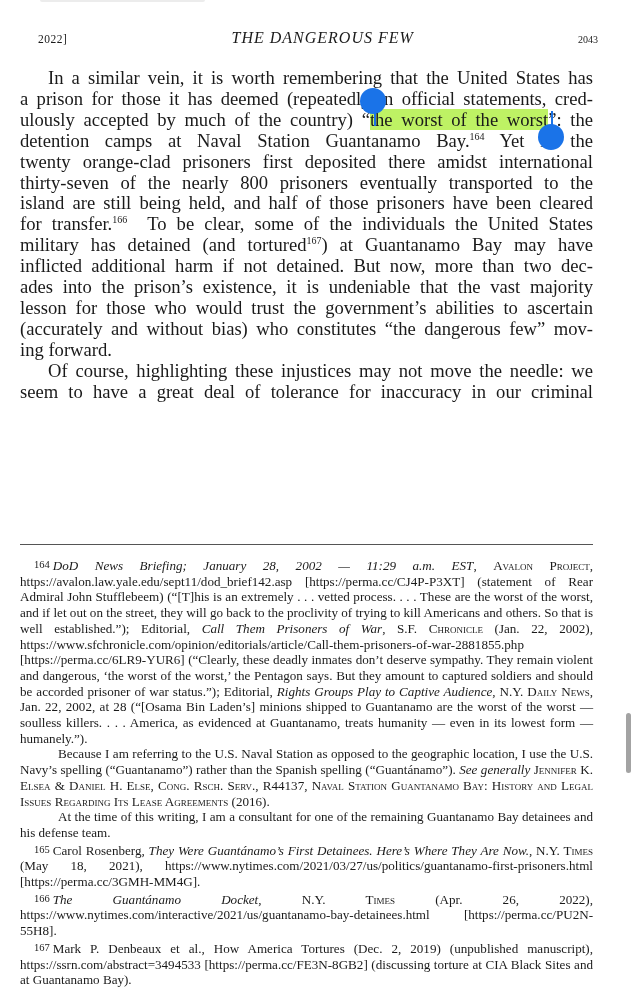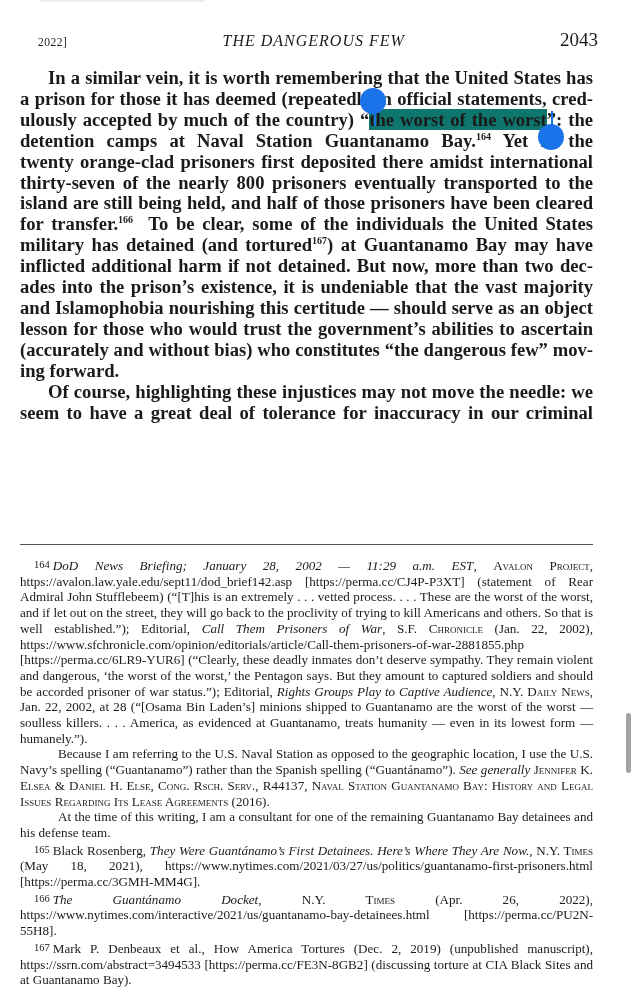--- a/index.html
+++ b/index.html
@@ -12,34 +12,33 @@
       position:absolute; left:40px; top:0; width:165px; height:2px;
       background:#ececec; border-radius:0 0 3px 3px;
     }
     .running-head {
       position:absolute; left:38px; right:38px; top:29px; height:20px;
       display:flex; justify-content:space-between; align-items:baseline;
       font-size:14px;
     }
     .running-head .left { font-size:11.5px; letter-spacing:0.5px; }
     .running-head .center { font-style:italic; letter-spacing:1px; font-size:16px; }
-    .running-head .right { font-size:19px; }
+    .running-head .right { font-size:10px; }
 
     .body-text {
       position:absolute; left:20px; top:68px; width:573px;
       font-size:18.6px; line-height:20.9px; text-align:justify;
       color:#1a1a1a;
-      font-weight:bold;
     }
     .body-text p { margin:0; text-indent:28px; }
     .body-text .line { display:block; text-align:justify; text-align-last:justify; white-space:nowrap; }
     .body-text .line.last { text-align-last:left; }
     sup { font-size:10px; line-height:0; vertical-align:super; }
 
-    .sel { background:#0f766e; position:relative; }
+    .sel { background:#bef264; position:relative; }
     .handle-bar {
       position:absolute; width:2px; background:#1a73e8;
     }
     .handle-dot {
       position:absolute; width:26px; height:26px; border-radius:50%;
       background:#1a73e8;
     }
 
     .rule {
       position:absolute; left:20px; width:573px; top:544px; height:1px; background:#555;
@@ -78,21 +77,20 @@
     <span class="line" style="text-indent:0">a prison for those it has deemed (repeatedly in official statements, cred-</span>
     <span class="line" style="text-indent:0"><span>ulously accepted by much of the country) “</span><span class="sel">the worst of the worst</span><span>”: the</span></span>
     <span class="line" style="text-indent:0"><span>detention camps at Naval Station Guantanamo Bay.</span><sup>164</sup><span> Yet in the</span></span>
     <span class="line" style="text-indent:0">twenty orange-clad prisoners first deposited there amidst international</span>
     <span class="line" style="text-indent:0">thirty-seven of the nearly 800 prisoners eventually transported to the</span>
     <span class="line" style="text-indent:0">island are still being held, and half of those prisoners have been cleared</span>
     <span class="line" style="text-indent:0"><span>for transfer.</span><sup>166</sup><span style="white-space:pre">  To be clear, some of the individuals the United States</span></span>
     <span class="line" style="text-indent:0"><span>military has detained (and tortured</span><sup>167</sup><span>) at Guantanamo Bay may have</span></span>
     <span class="line" style="text-indent:0">inflicted additional harm if not detained.  But now, more than two dec-</span>
     <span class="line" style="text-indent:0">ades into the prison’s existence, it is undeniable that the vast majority</span>
-    <span class="line" style="text-indent:0">and Islamophobia nourishing this certitude — should serve as an object</span>
     <span class="line" style="text-indent:0">lesson for those who would trust the government’s abilities to ascertain</span>
     <span class="line" style="text-indent:0">(accurately and without bias) who constitutes “the dangerous few” mov-</span>
     <span class="line last" style="text-indent:0">ing forward.</span>
   </p>
   <p>
     <span class="line">Of course, highlighting these injustices may not move the needle: we</span>
     <span class="line" style="text-indent:0">seem to have a great deal of tolerance for inaccuracy in our criminal</span>
   </p>
 </div>
 
@@ -107,21 +105,21 @@
   <p class="fn fn-indent">
     <span class="fnnum">164</span><span class="it">DoD News Briefing; January 28, 2002 — 11:29 a.m. EST</span>, <span class="sc">Avalon Project</span><span>, https://avalon.law.yale.edu/sept11/dod_brief142.asp [https://perma.cc/CJ4P-P3XT] (statement of Rear Admiral John Stufflebeem) (“[T]his is an extremely . . . vetted process. . . . These are the worst of the worst, and if let out on the street, they will go back to the proclivity of trying to kill Americans and others.  So that is well established.”); Editorial, </span><span class="it">Call Them Prisoners of War</span>, <span class="sc">S.F. Chronicle</span><span> (Jan. 22, 2002), https://www.sfchronicle.com/opinion/editorials/article/Call-them-prisoners-of-war-2881855.php [https://perma.cc/6LR9-YUR6] (“Clearly, these deadly inmates don’t deserve sympathy.  They remain violent and dangerous, ‘the worst of the worst,’ the Pentagon says.  But they amount to captured soldiers and should be accorded prisoner of war status.”); Editorial, </span><span class="it">Rights Groups Play to Captive Audience</span>, <span class="sc">N.Y. Daily News</span><span>, Jan. 22, 2002, at 28 (“[Osama Bin Laden’s] minions shipped to Guantanamo are the worst of the worst — soulless killers. . . . America, as evidenced at Guantanamo, treats humanity — even in its lowest form — humanely.”).</span>
   </p>
   <p class="para-indent">
     <span>Because I am referring to the U.S. Naval Station as opposed to the geographic location, I use the U.S. Navy’s spelling (“Guantanamo”) rather than the Spanish spelling (“Guantánamo”).  </span><span class="it">See generally</span> <span class="sc">Jennifer K. Elsea &amp; Daniel H. Else, Cong. Rsch. Serv., R44137, Naval Station Guantanamo Bay: History and Legal Issues Regarding Its Lease Agreements</span><span> (2016).</span>
   </p>
   <p class="para-indent">
     <span>At the time of this writing, I am a consultant for one of the remaining Guantanamo Bay detainees and his defense team.</span>
   </p>
   <p class="fn fn-indent">
-    <span class="fnnum">165</span><span>Black Rosenberg, </span><span class="it">They Were Guantánamo’s First Detainees. Here’s Where They Are Now.</span>, <span class="sc">N.Y. Times</span><span> (May 18, 2021), https://www.nytimes.com/2021/03/27/us/politics/guantanamo-first-prisoners.html [https://perma.cc/3GMH-MM4G].</span>
+    <span class="fnnum">165</span><span>Carol Rosenberg, </span><span class="it">They Were Guantánamo’s First Detainees. Here’s Where They Are Now.</span>, <span class="sc">N.Y. Times</span><span> (May 18, 2021), https://www.nytimes.com/2021/03/27/us/politics/guantanamo-first-prisoners.html [https://perma.cc/3GMH-MM4G].</span>
   </p>
   <p class="fn fn-indent">
     <span class="fnnum">166</span><span class="it">The Guantánamo Docket</span>, <span class="sc">N.Y. Times</span><span> (Apr. 26, 2022), https://www.nytimes.com/interactive/2021/us/guantanamo-bay-detainees.html [https://perma.cc/PU2N-55H8].</span>
   </p>
   <p class="fn fn-indent">
     <span class="fnnum">167</span><span>Mark P. Denbeaux et al., How America Tortures (Dec. 2, 2019) (unpublished manuscript), https://ssrn.com/abstract=3494533 [https://perma.cc/FE3N-8GB2] (discussing torture at CIA Black Sites and at Guantanamo Bay).</span>
   </p>
 </div>
 
 <div class="scroll-thumb"></div>

